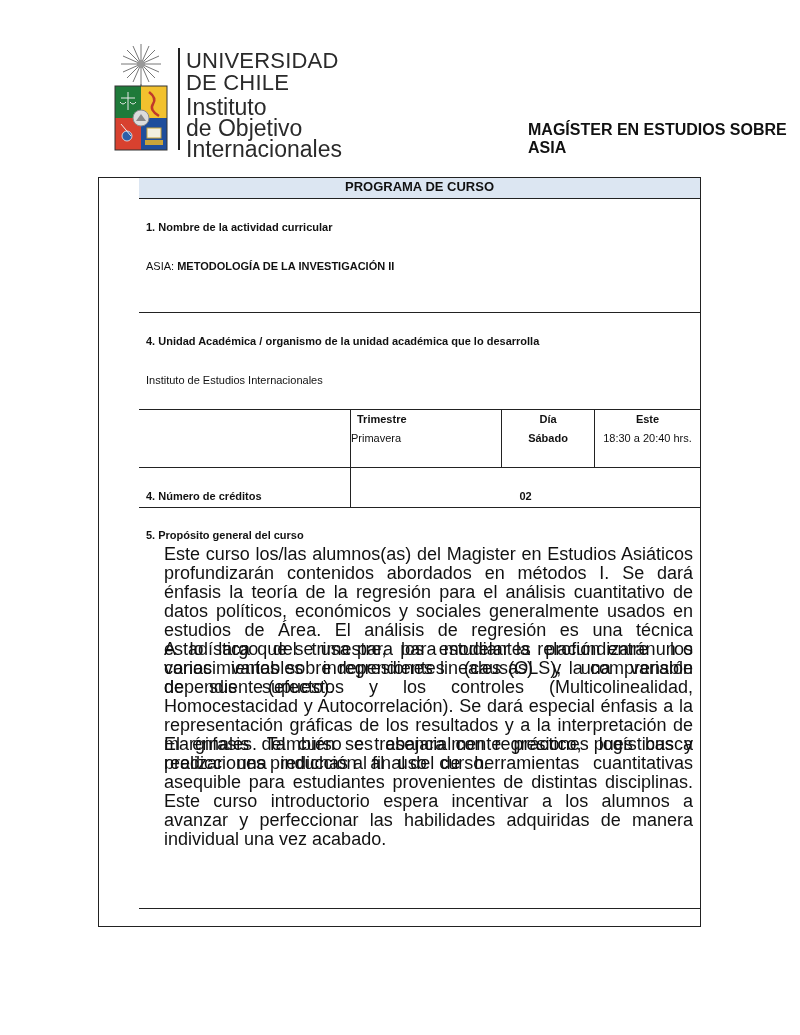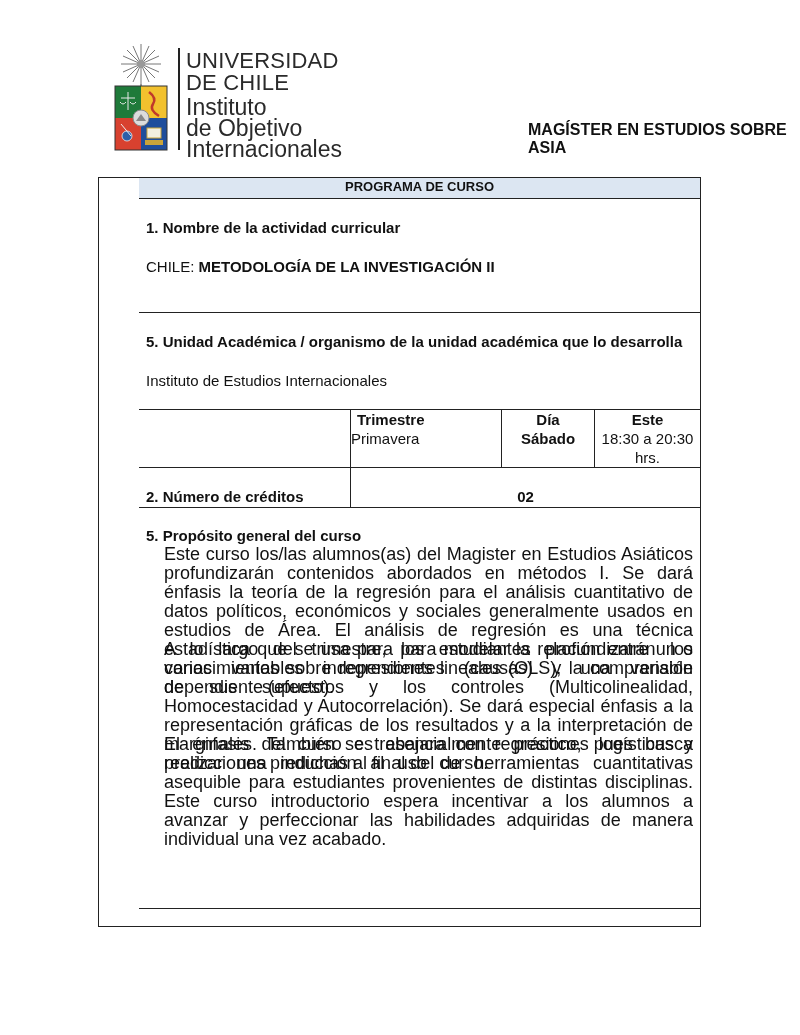--- a/index.html
+++ b/index.html
@@ -13,21 +13,21 @@
   .logo-inst { font-size:23px; line-height:21px; }
   .header-right { position:absolute; left:528px; top:121px; font-size:16px; font-weight:bold; color:#111; }
 
   .table { position:absolute; left:98px; top:177px; width:603px; height:750px;
            border:1.6px solid #222; box-sizing:border-box; }
   .row { position:absolute; left:0; right:0; border-bottom:1.4px solid #222; box-sizing:border-box;margin-left:40px; }
   .row.last { border-bottom:none; }
   .cell { position:absolute; top:0; bottom:0; box-sizing:border-box; }
   .vline { border-left:1.4px solid #222; }
   .hdr { background:#dce6f2; text-align:center; font-weight:bold; font-size:13px; line-height:18px; }
-  .t13 { font-size:15px; line-height:19px; }
+  .t13 { font-size:11px; line-height:19px; }
   .b { font-weight:bold; }
   .abs { position:absolute; }
   .para { position:absolute; left:25px; right:7px; font-size:18px; line-height:19px; text-align:justify; }
 </style>
 </head>
 <body>
 
 <div class="logo">
   <svg class="crest" viewBox="0 0 60 110" width="60" height="110">
 
@@ -78,47 +78,47 @@
 
 <div class="table">
 
   <div class="row hdr" style="top:0; height:21px;">
     <span>PROGRAMA DE CURSO</span>
   </div>
 
   <div class="row" style="top:21px; height:114px;">
     <div class="abs t13 b" style="left:7px; top:19px;">1. Nombre de la actividad curricular</div>
     <div class="abs t13" style="left:7px; top:58px;">
-      <span>CHILE: </span><span class="b">METODOLOGÍA DE LA INVESTIGACIÓN II</span>
+      <span>ASIA: </span><span class="b">METODOLOGÍA DE LA INVESTIGACIÓN II</span>
     </div>
   </div>
 
   <div class="row" style="top:135px; height:97px;">
-    <div class="abs t13 b" style="left:7px; top:19px;">5. Unidad Académica / organismo de la unidad académica que lo desarrolla</div>
+    <div class="abs t13 b" style="left:7px; top:19px;">4. Unidad Académica / organismo de la unidad académica que lo desarrolla</div>
     <div class="abs t13" style="left:7px; top:58px;">Instituto de Estudios Internacionales</div>
   </div>
 
   <div class="row" style="top:232px; height:58px;">
     <div class="cell vline" style="left:211px; width:151px;">
       <div class="abs t13 b" style="left:6px; top:0px;">Trimestre</div>
       <div class="abs t13" style="left:0; right:0; top:19px; ">Primavera</div>
     </div>
     <div class="cell vline" style="left:362px; width:93px; text-align:center;">
       <div class="t13 b">Día</div>
       <div class="t13 b">Sábado</div>
     </div>
     <div class="cell vline" style="left:455px; right:0; text-align:center;">
       <div class="t13 b">Este</div>
-      <div class="t13">18:30 a 20:30 hrs.</div>
+      <div class="t13">18:30 a 20:40 hrs.</div>
     </div>
   </div>
 
   <div class="row" style="top:290px; height:40px;">
     <div class="cell" style="left:0; width:211px;">
-      <div class="abs t13 b" style="left:7px; top:19px;">2. Número de créditos</div>
+      <div class="abs t13 b" style="left:7px; top:19px;">4. Número de créditos</div>
     </div>
     <div class="cell vline" style="left:211px; right:0; text-align:center;">
       <div class="t13" style="padding-top:19px;font-weight:bold;">02</div>
     </div>
   </div>
 
   <div class="row" style="top:330px; height:401px;">
     <div class="abs t13 b" style="left:7px; top:18px;">5. Propósito general del curso</div>
     <div class="para" style="top:37px;">Este curso los/las alumnos(as) del Magister en Estudios Asiáticos profundizarán contenidos abordados en métodos I. Se dará énfasis la teoría de la regresión para el análisis cuantitativo de datos políticos, económicos y sociales generalmente usados en estudios de Área. El análisis de regresión es una técnica estadística que se usa para para modelar la relación entre un o varias variables independientes (causas) y una variable dependiente (efecto).</div>
     <div class="para" style="top:132px;">A lo largo del trimestre, los estudiantes profundizarán los conocimientos sobre regresiones lineales (OLS), la comprensión de sus supuestos y los controles (Multicolinealidad, Homocestacidad y Autocorrelación). Se dará especial énfasis a la representación gráficas de los resultados y a la interpretación de marginales. También se trabajara con regresiones logísticas y predicciones predichas al final del curso.</div>

